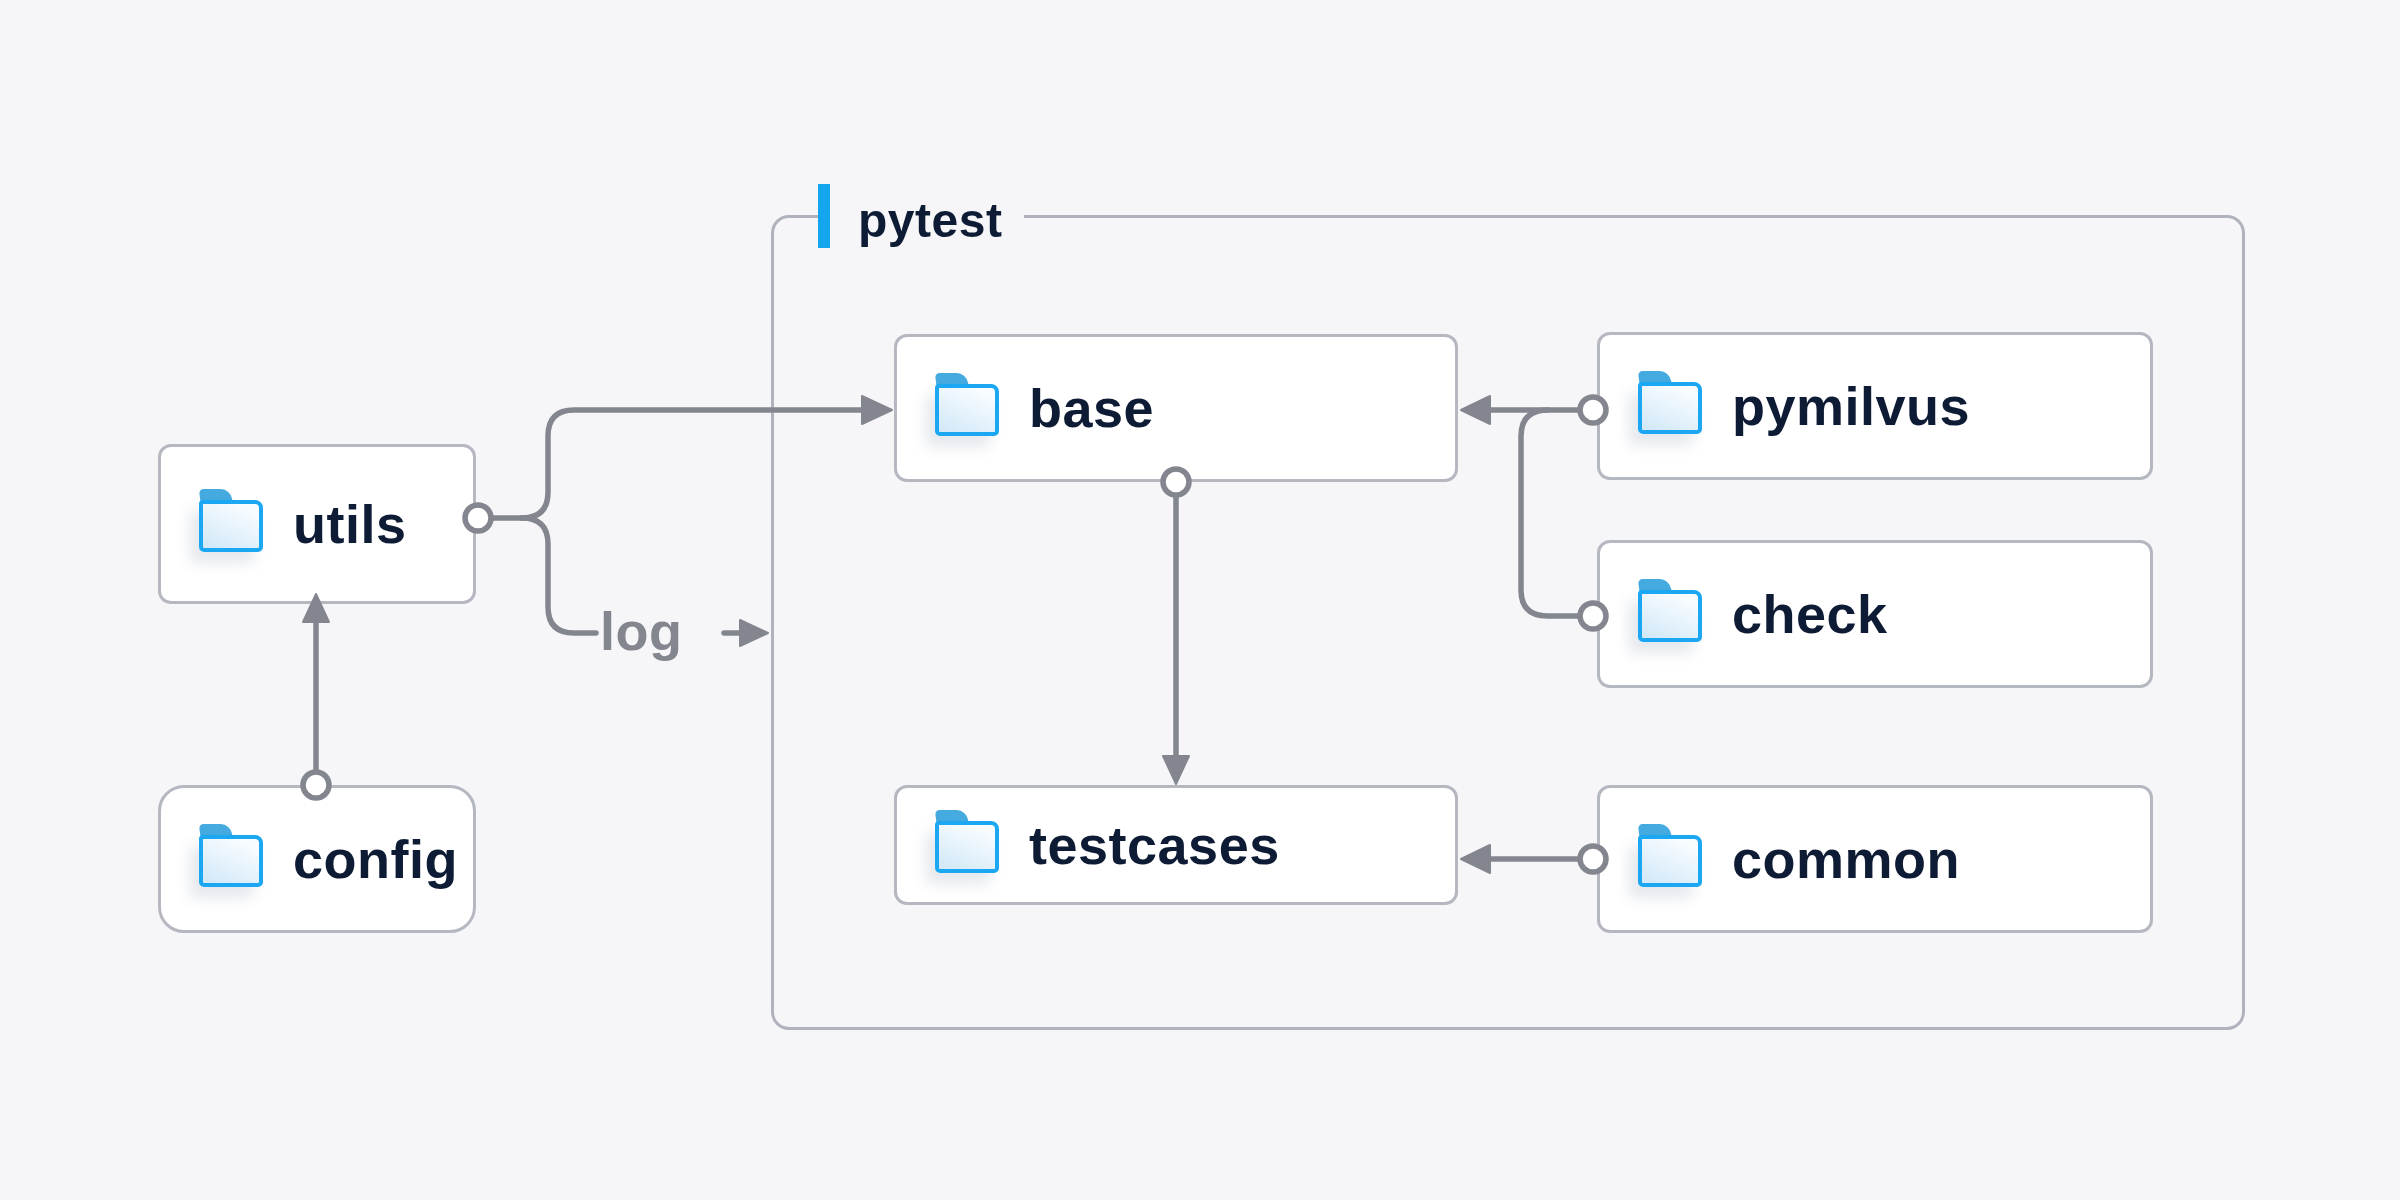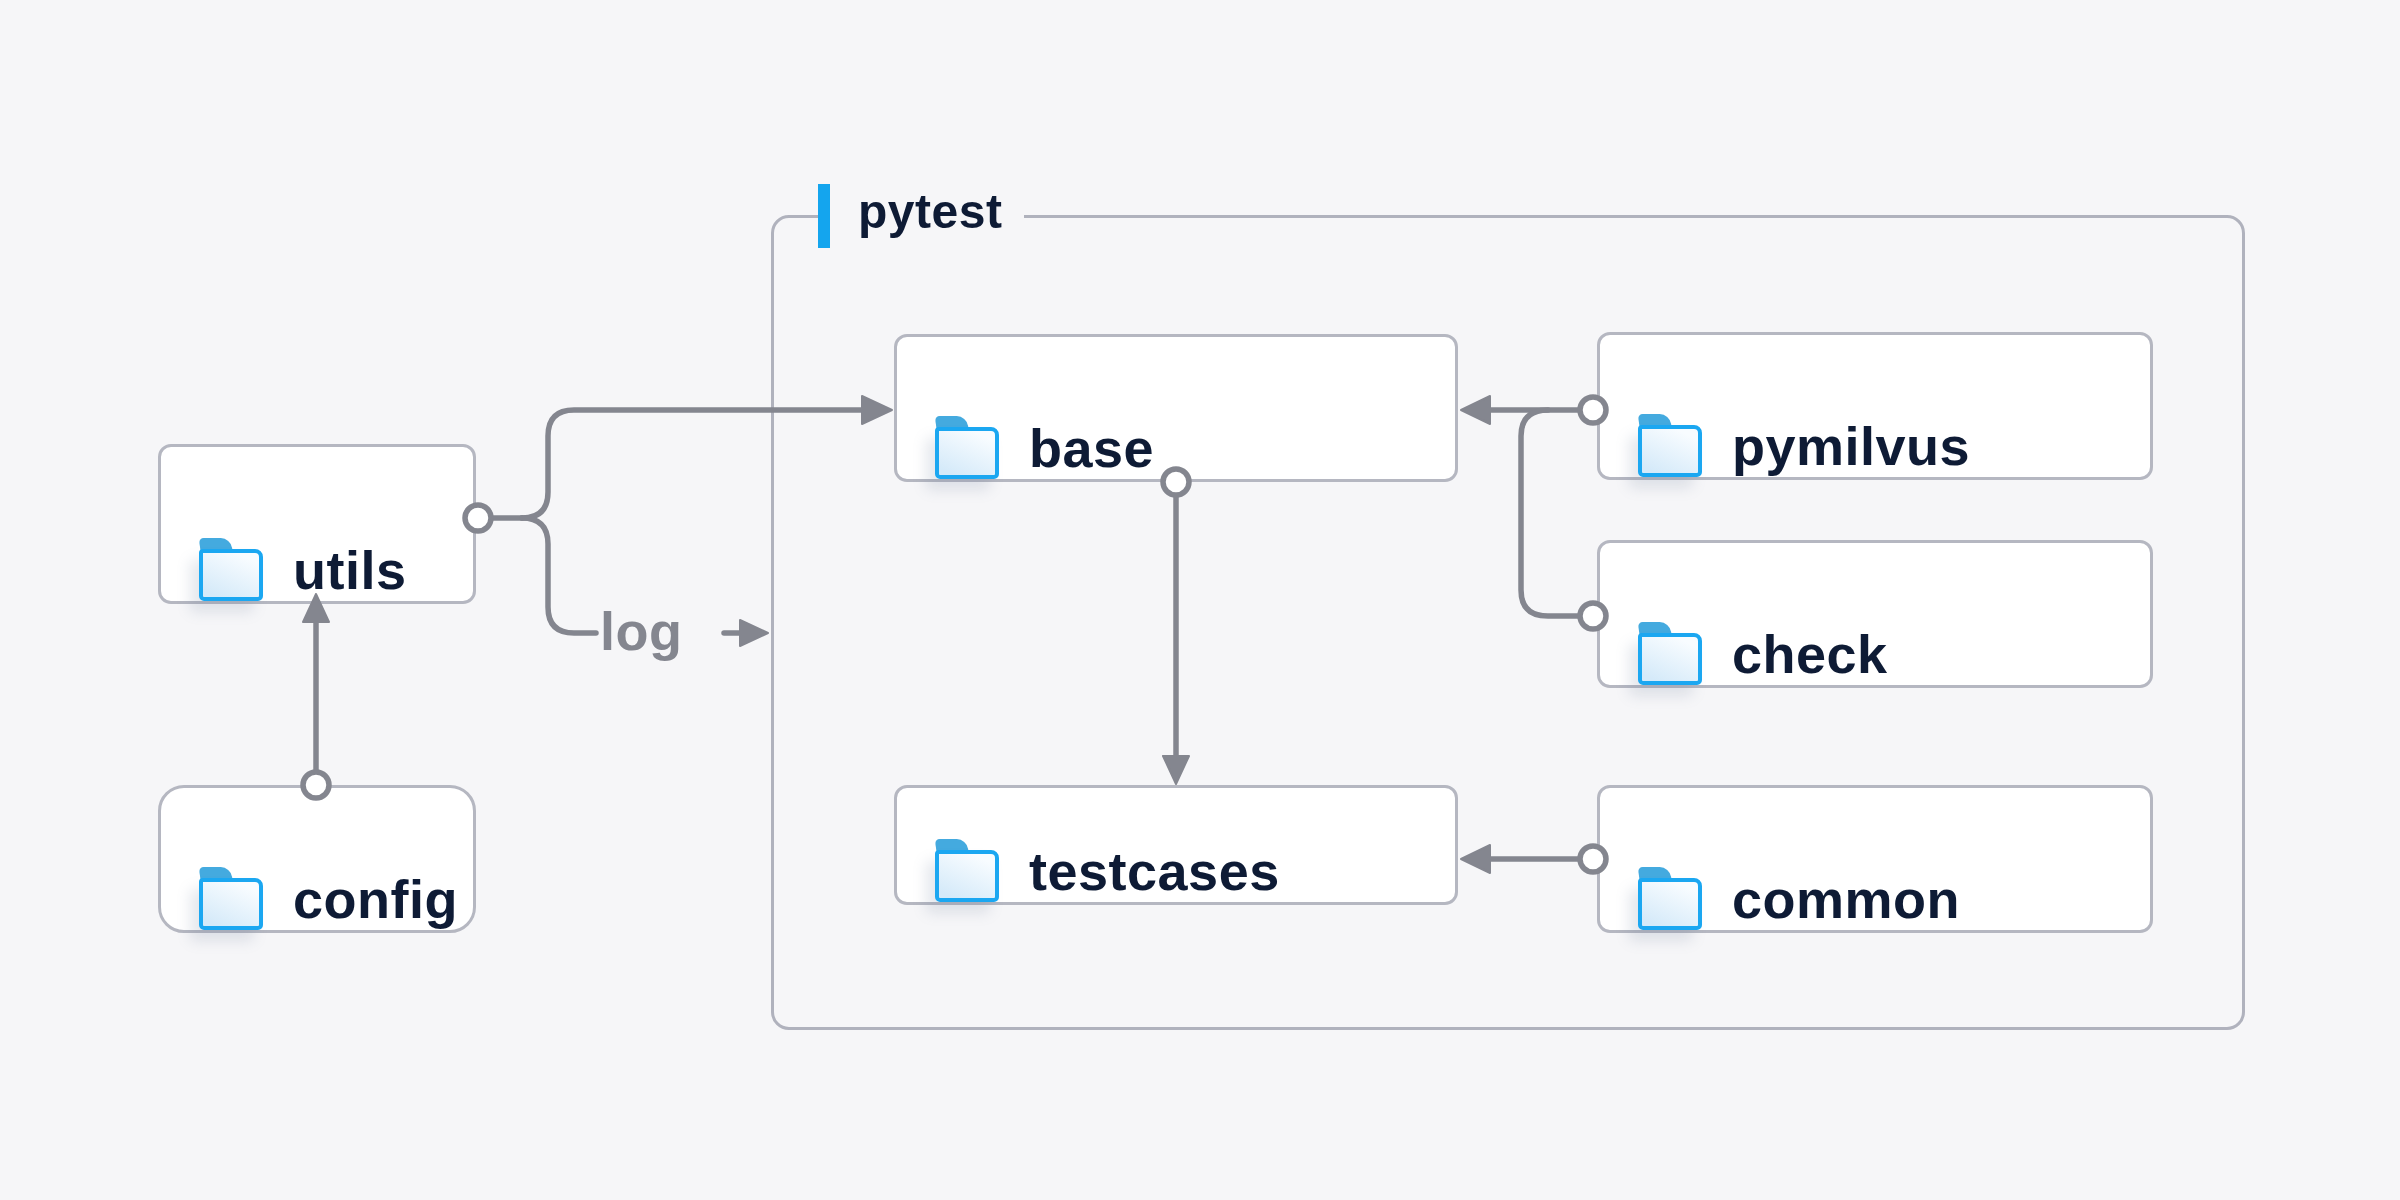--- a/index.html
+++ b/index.html
@@ -19,21 +19,21 @@
     width: 1474px; height: 815px;
     border: 3px solid #b0b2bd;
     border-radius: 18px;
     box-sizing: border-box;
   }
   .group-label {
     position: absolute;
     left: 44px; top: -34px;
     height: 64px;
     display: flex;
-    align-items: flex-start;
+    align-items: flex-end;
     gap: 28px;
     background: #f6f6f8;
     padding-right: 22px;
   }
   .accent-bar {
     width: 12px; height: 64px;
     background: #14a5ee;
     flex: none;
   }
   .group-label-text {
@@ -44,21 +44,21 @@
   }
 
   
   .node {
     position: absolute;
     background: #ffffff;
     border: 3px solid #b5b7c1;
     border-radius: 13px;
     box-sizing: border-box;
     display: flex;
-    align-items: flex-end;
+    align-items: center;
     padding-left: 38px;
     gap: 30px;
   }
   .node-label {
     font-size: 54px;
     font-weight: 700;
     color: #0e1b35;
     letter-spacing: 0.5px;
     white-space: nowrap;
   }

